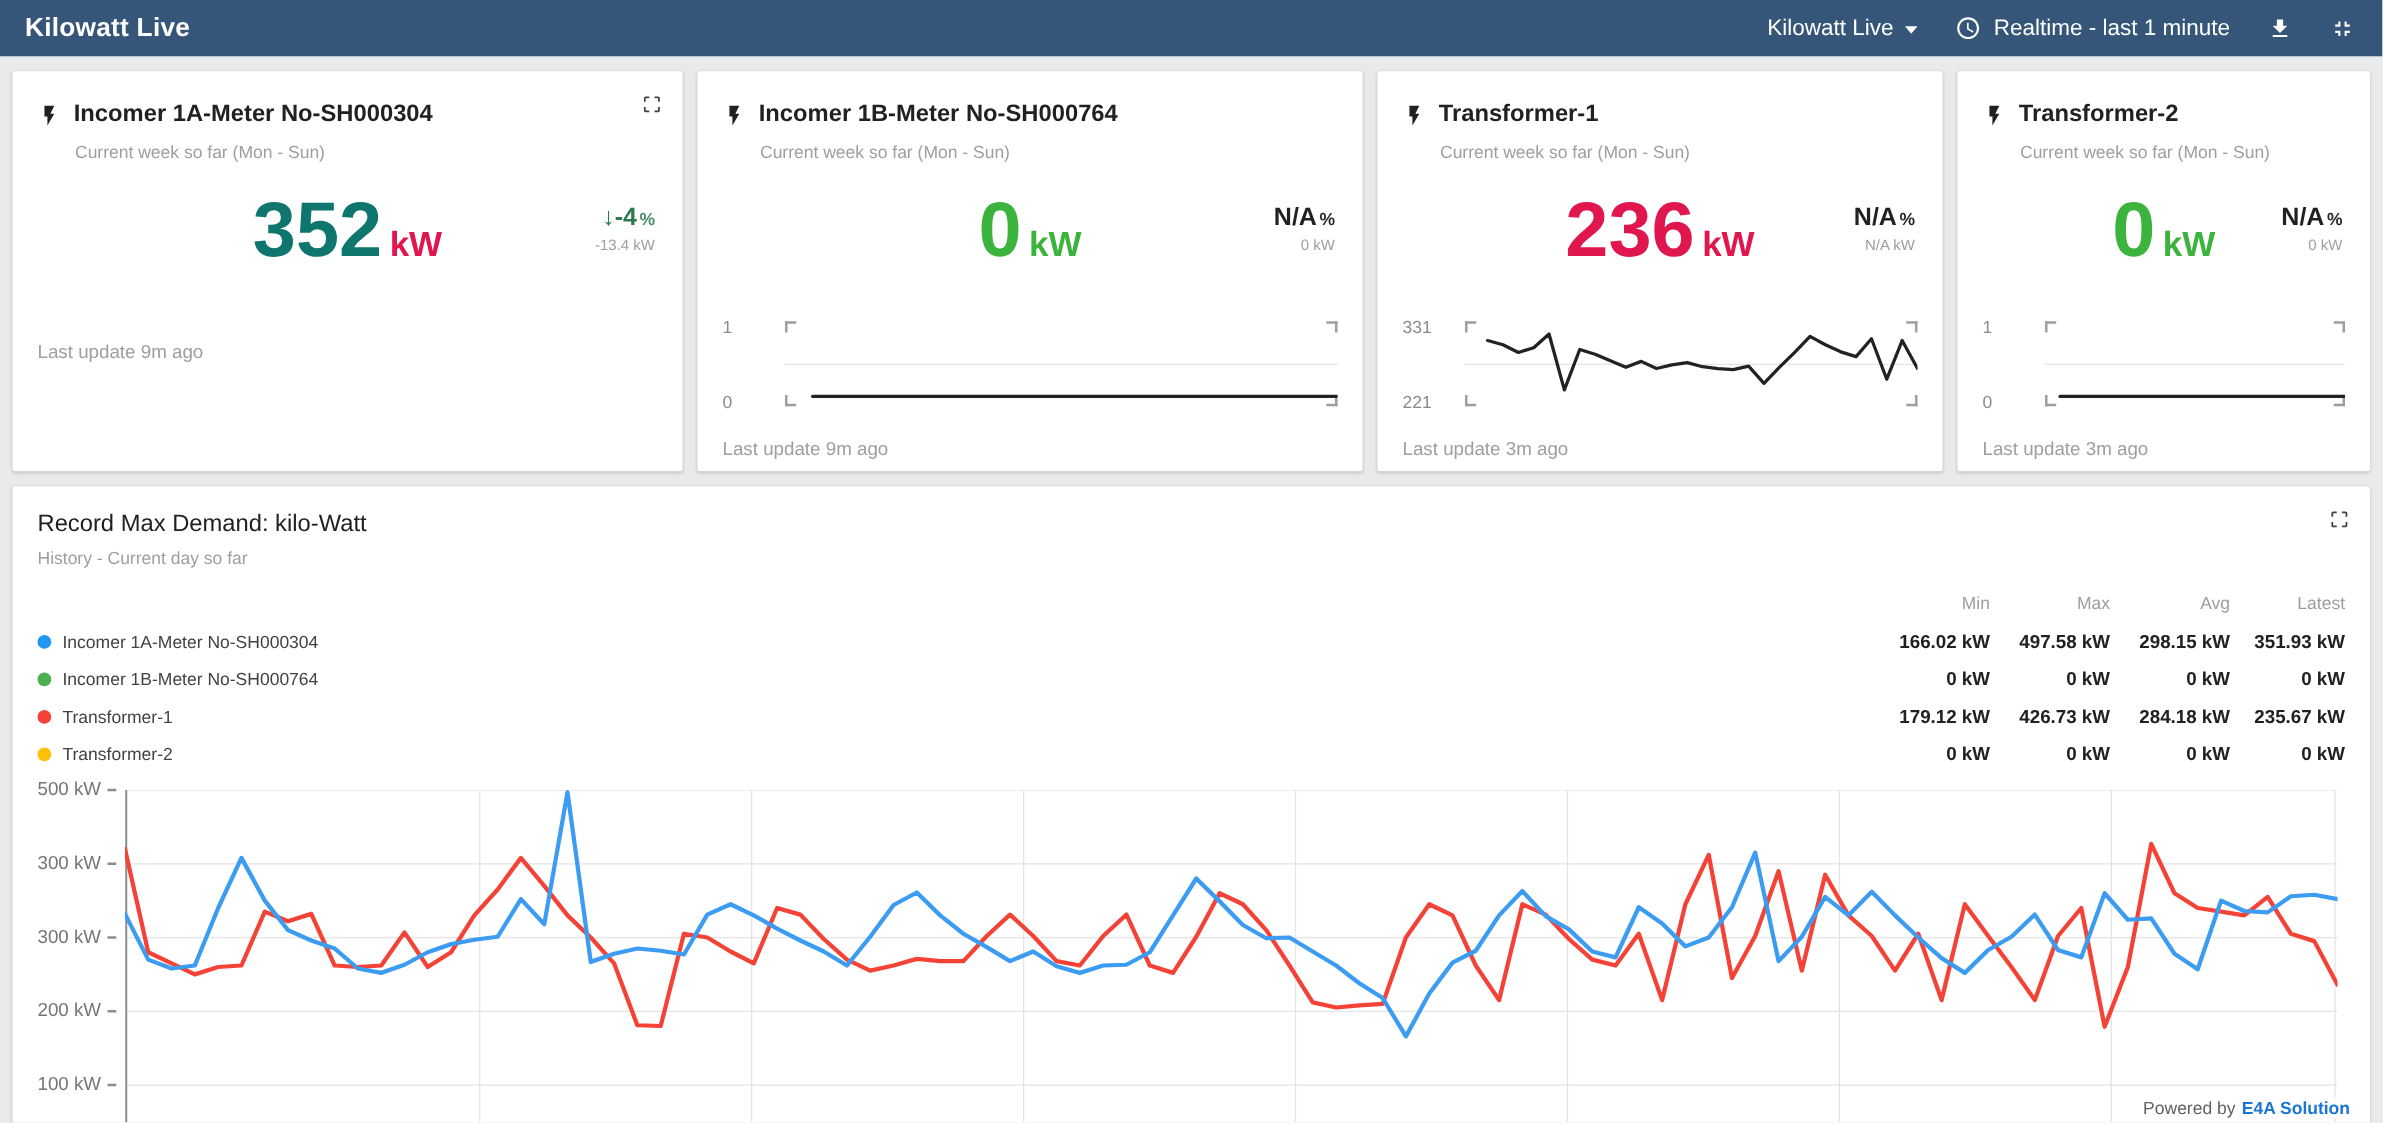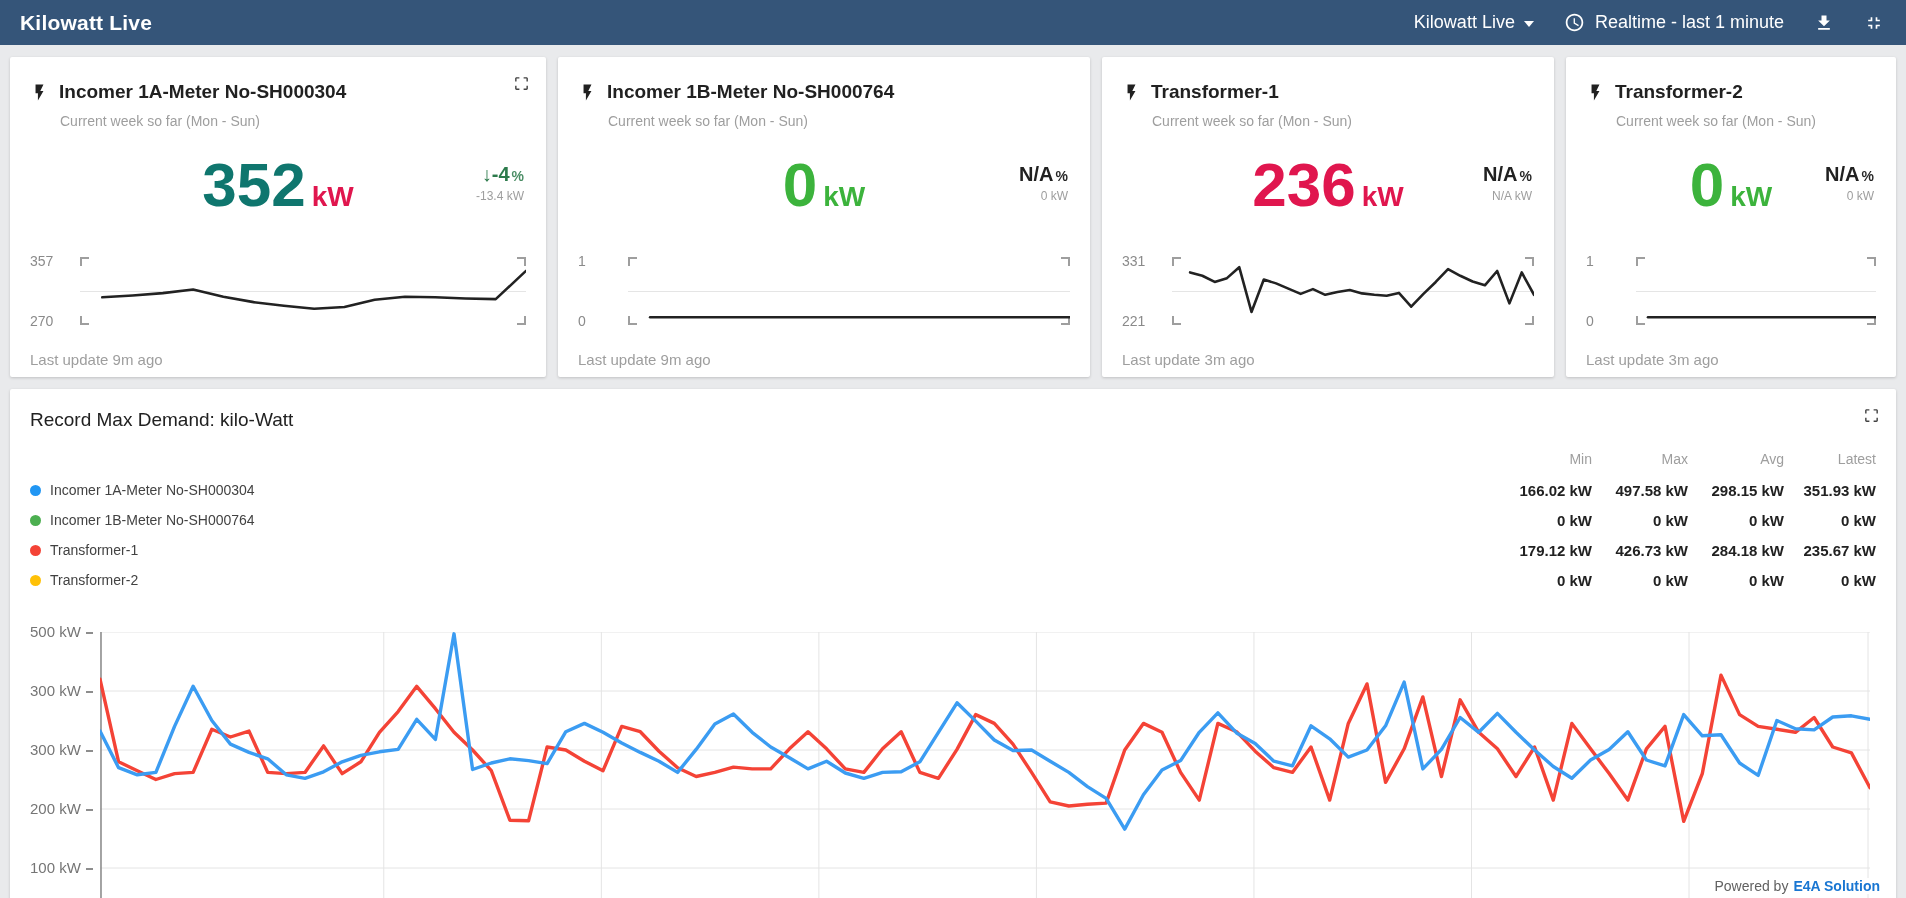--- a/index.html
+++ b/index.html
@@ -112,36 +112,20 @@
     <div class="card-sub">Current week so far (Mon - Sun)</div>
     <div class="value-row">
       <div class="big-value">
         <span class="num" style="color: #0f766e; text-align: right;">352</span><span class="unit" style="color: rgb(224, 22, 78);">kW</span>
       </div>
       <div class="delta">
         <div><span class="delta-val" style="color: rgb(44, 122, 75);">↓-4</span><span class="delta-pct" style="color: rgb(44, 122, 75);">%</span></div>
         <div class="delta-sub">-13.4 kW</div>
       </div>
     </div>
-    <div class="spark">
-      <div class="spark-labels">
-        <span class="smax">357</span>
-        <span class="smin">270</span>
-      </div>
-      <div class="spark-plot">
-        <span class="c tl"></span>
-          <span class="c tr"></span>
-          <span class="c bl"></span>
-          <span class="c br"></span>
-        <div class="midline"></div>
-        <svg class="spark-svg" viewBox="0 0 100 44" preserveAspectRatio="none">
-            <polyline points="5.00,26.34 11.79,25.10 18.57,23.45 25.36,20.97 32.14,25.93 38.93,29.66 45.71,32.14 52.50,34.21 59.29,32.97 66.07,28.00 72.86,25.93 79.64,26.34 86.43,27.17 93.21,27.59 100.00,8.14" fill="none" stroke="#222" stroke-width="2.6" vector-effect="non-scaling-stroke" stroke-linejoin="round" stroke-linecap="round"></polyline>
-          </svg>
-      </div>
-    </div>
     <div class="last-update">Last update 9m ago</div>
   </section>
 
   <section class="card">
     <div class="card-head">
       <svg width="19" height="19" viewBox="0 0 24 24">
           <path fill="#212121" d="M7 2v11h3v9l7-12h-4l4-8z"></path>
         </svg>
       <h2 class="card-title">Incomer 1B-Meter No-SH000764</h2>
     </div>
@@ -247,20 +231,21 @@
   </section>
 </main>
 
 <section class="panel">
   <h2 class="panel-title">Record Max Demand: kilo-Watt</h2>
   <button class="expand-btn">
     <svg width="17" height="17" viewBox="0 0 24 24">
         <path fill="#424242" d="M3 5v4h2V5h4V3H5c-1.1 0-2 .9-2 2zm2 10H3v4c0 1.1.9 2 2 2h4v-2H5v-4zm14 4h-4v2h4c1.1 0 2-.9 2-2v-4h-2v4zm0-16h-4v2h4v4h2V5c0-1.1-.9-2-2-2z"></path>
       </svg>
   </button>
+  <div class="panel-sub">History - Current day so far</div>
 
   <div class="stats">
     <div></div>
     <div class="hd">Min</div>
     <div class="hd">Max</div>
     <div class="hd">Avg</div>
     <div class="hd">Latest</div>
 
     <div class="legend-cell">
       <span class="dot" style="background: rgb(33, 150, 243);"></span>

